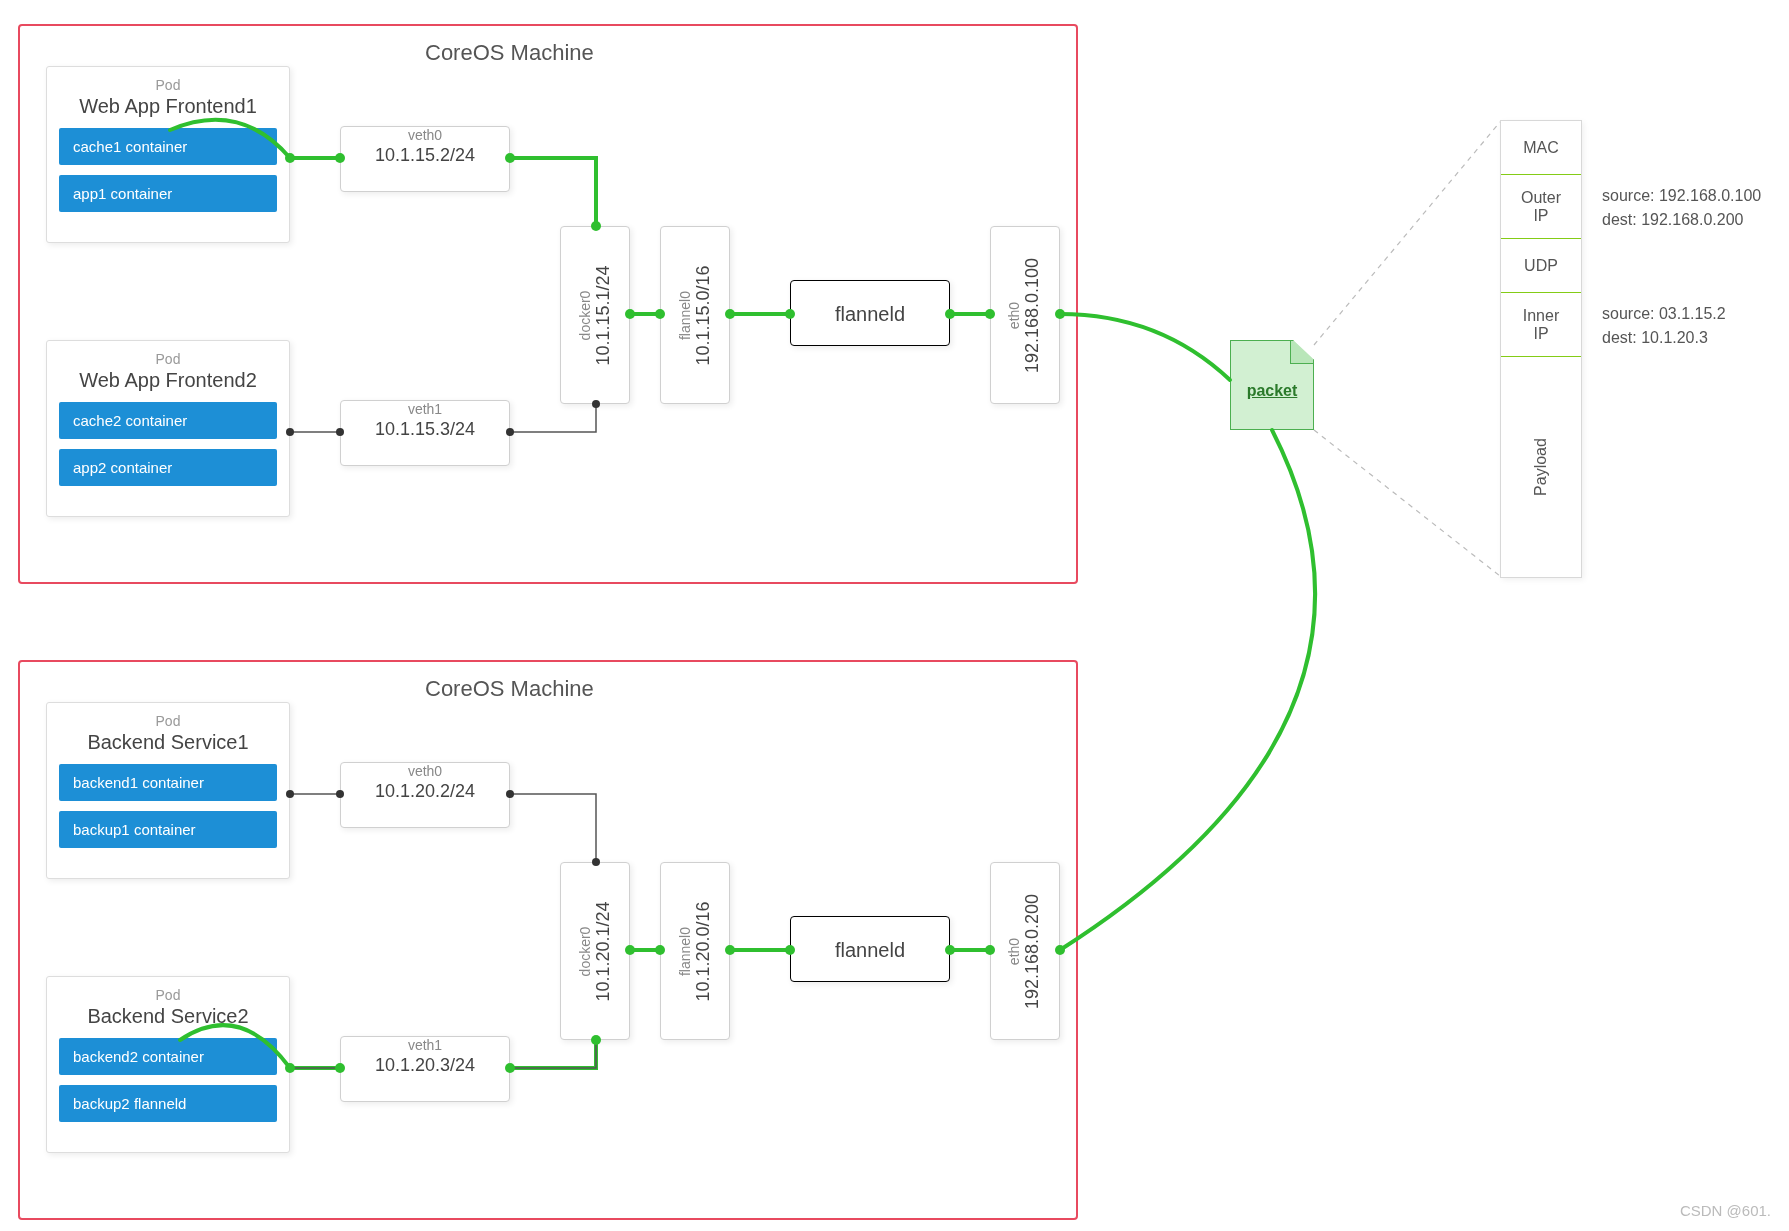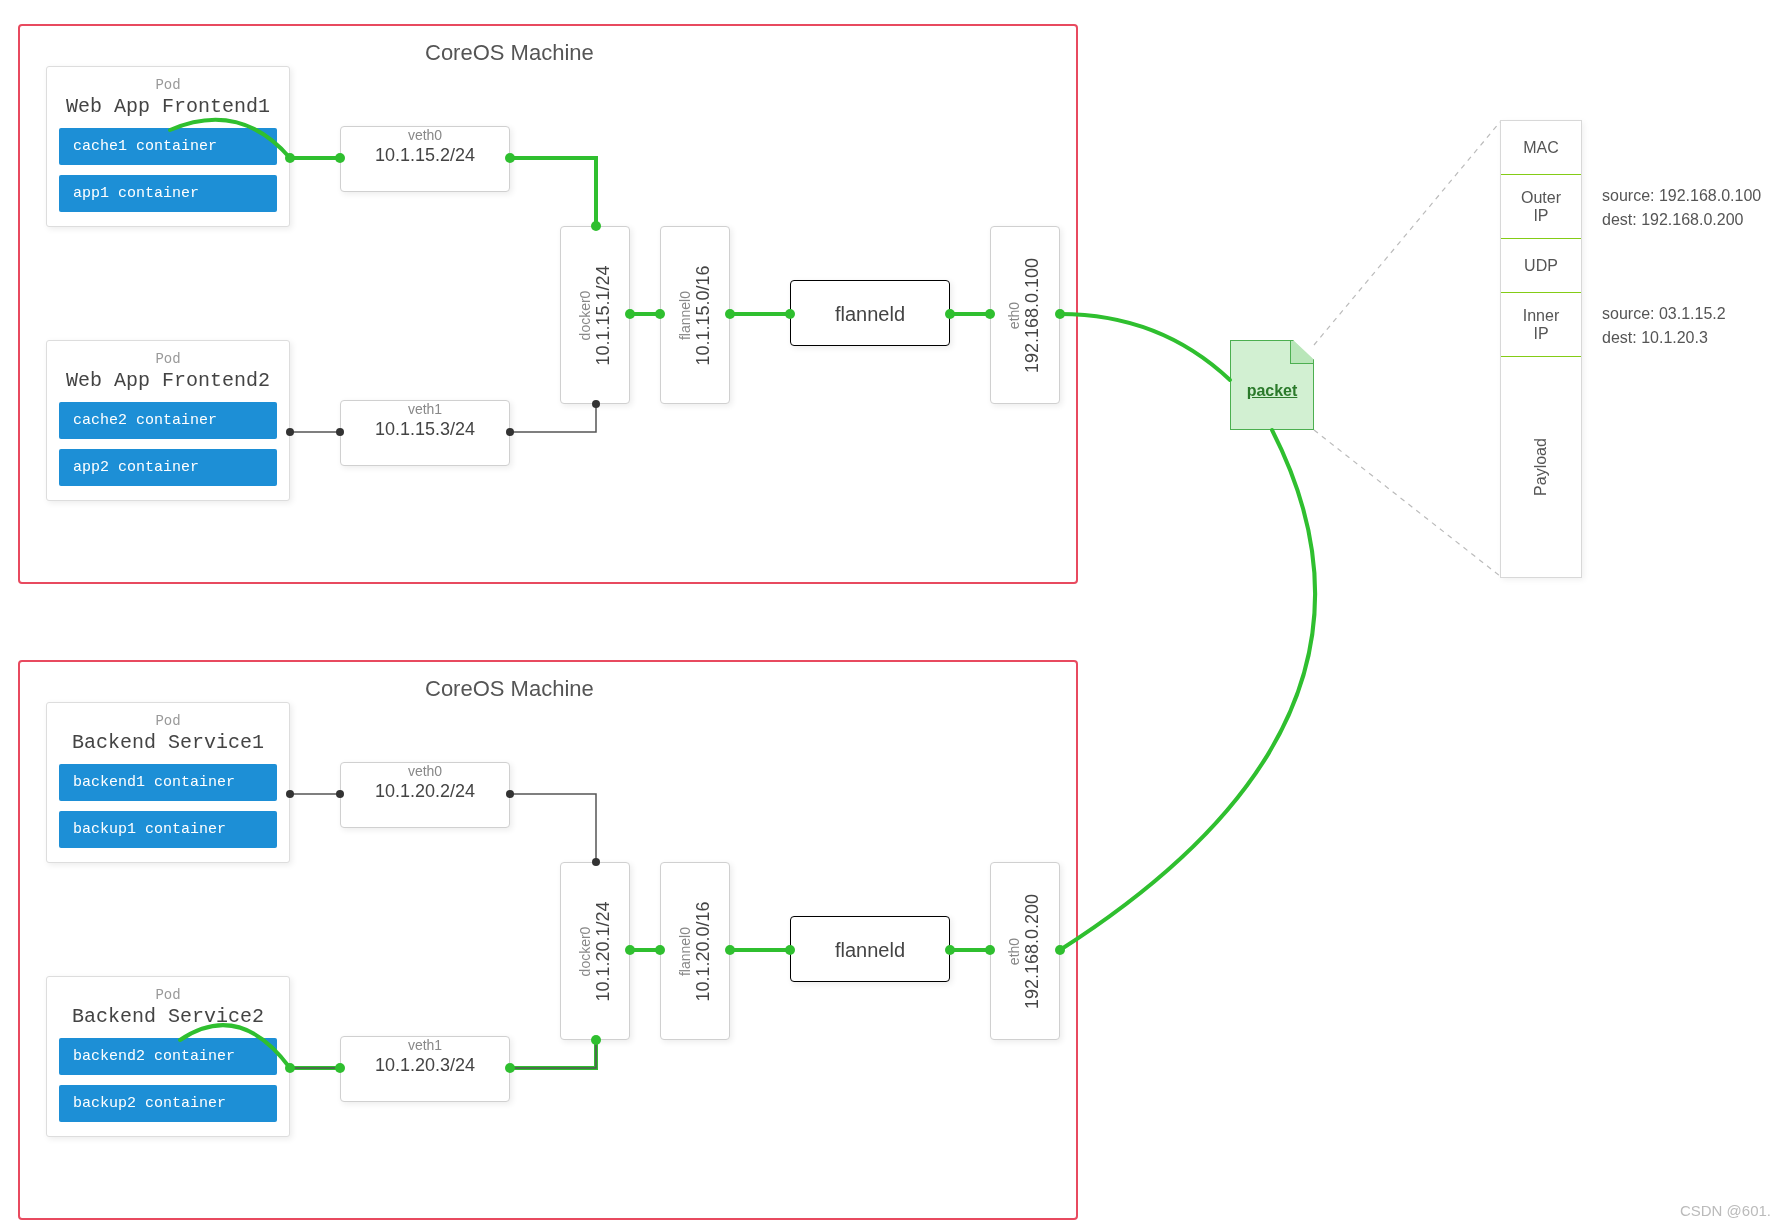--- a/index.html
+++ b/index.html
@@ -21,22 +21,21 @@
     position: absolute;
     font-size: 22px;
     color: #555;
   }
   .pod-box {
     position: absolute;
     background: #fff;
     border: 1px solid #ddd;
     border-radius: 3px;
     box-shadow: 2px 2px 6px rgba(0,0,0,0.08);
-    padding: 10px 12px 14px;
-    font-family: Liberation Mono, monospace;
+    padding: 10px 12px 30px;
   }
   .pod-label {
     font-size: 14px;
     color: #999;
     text-align: center;
     margin-bottom: 2px;
   }
   .pod-title {
     font-size: 20px;
     text-align: center;
@@ -199,21 +198,21 @@
 <div class="pod-box" style="left:46px; top:702px; width:244px;">
   <div class="pod-label">Pod</div>
   <div class="pod-title">Backend Service1</div>
   <div class="container-chip">backend1 container</div>
   <div class="container-chip">backup1 container</div>
 </div>
 <div class="pod-box" style="left:46px; top:976px; width:244px;">
   <div class="pod-label">Pod</div>
   <div class="pod-title">Backend Service2</div>
   <div class="container-chip">backend2 container</div>
-  <div class="container-chip">backup2 container</div>
+  <div class="container-chip">backup2 flanneld</div>
 </div>
 <div class="small-box veth-box" style="left:340px; top:762px;">
   <div class="veth-label">veth0</div>
   <div class="veth-ip">10.1.20.2/24</div>
 </div>
 <div class="small-box veth-box" style="left:340px; top:1036px;">
   <div class="veth-label">veth1</div>
   <div class="veth-ip">10.1.20.3/24</div>
 </div>
 <div class="vert-box" style="left:560px; top:862px; width:70px; height:178px;">

